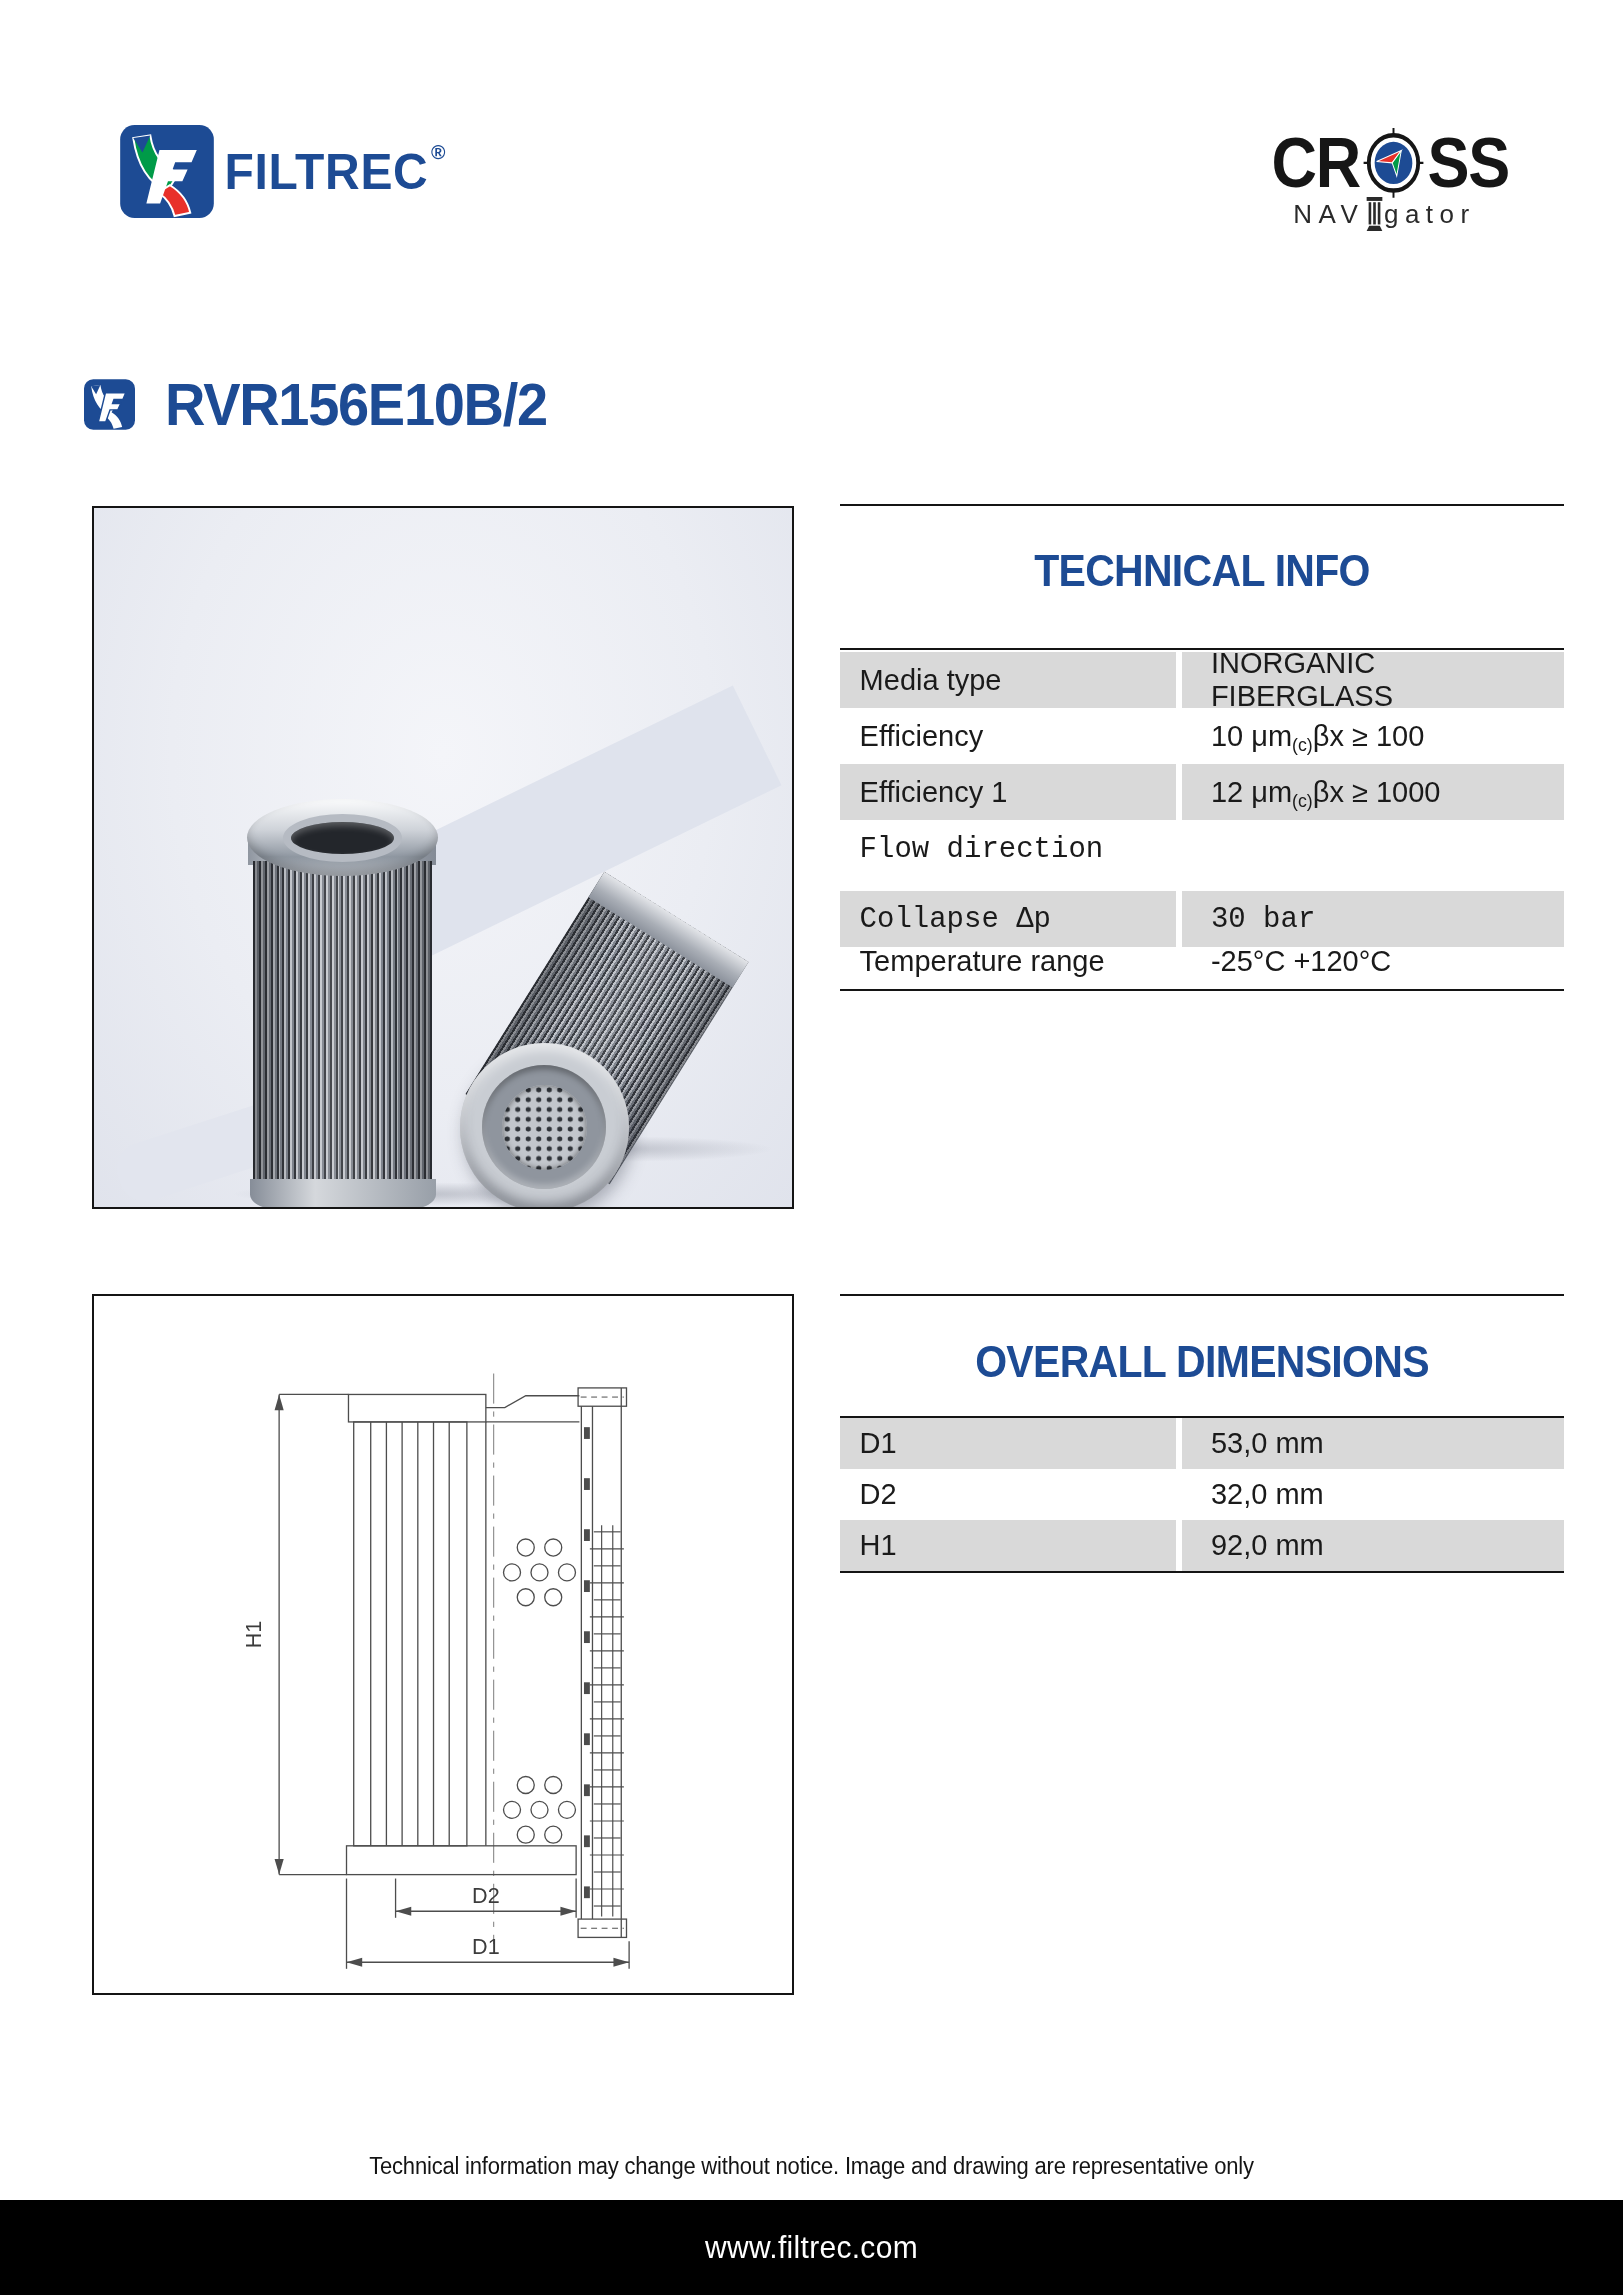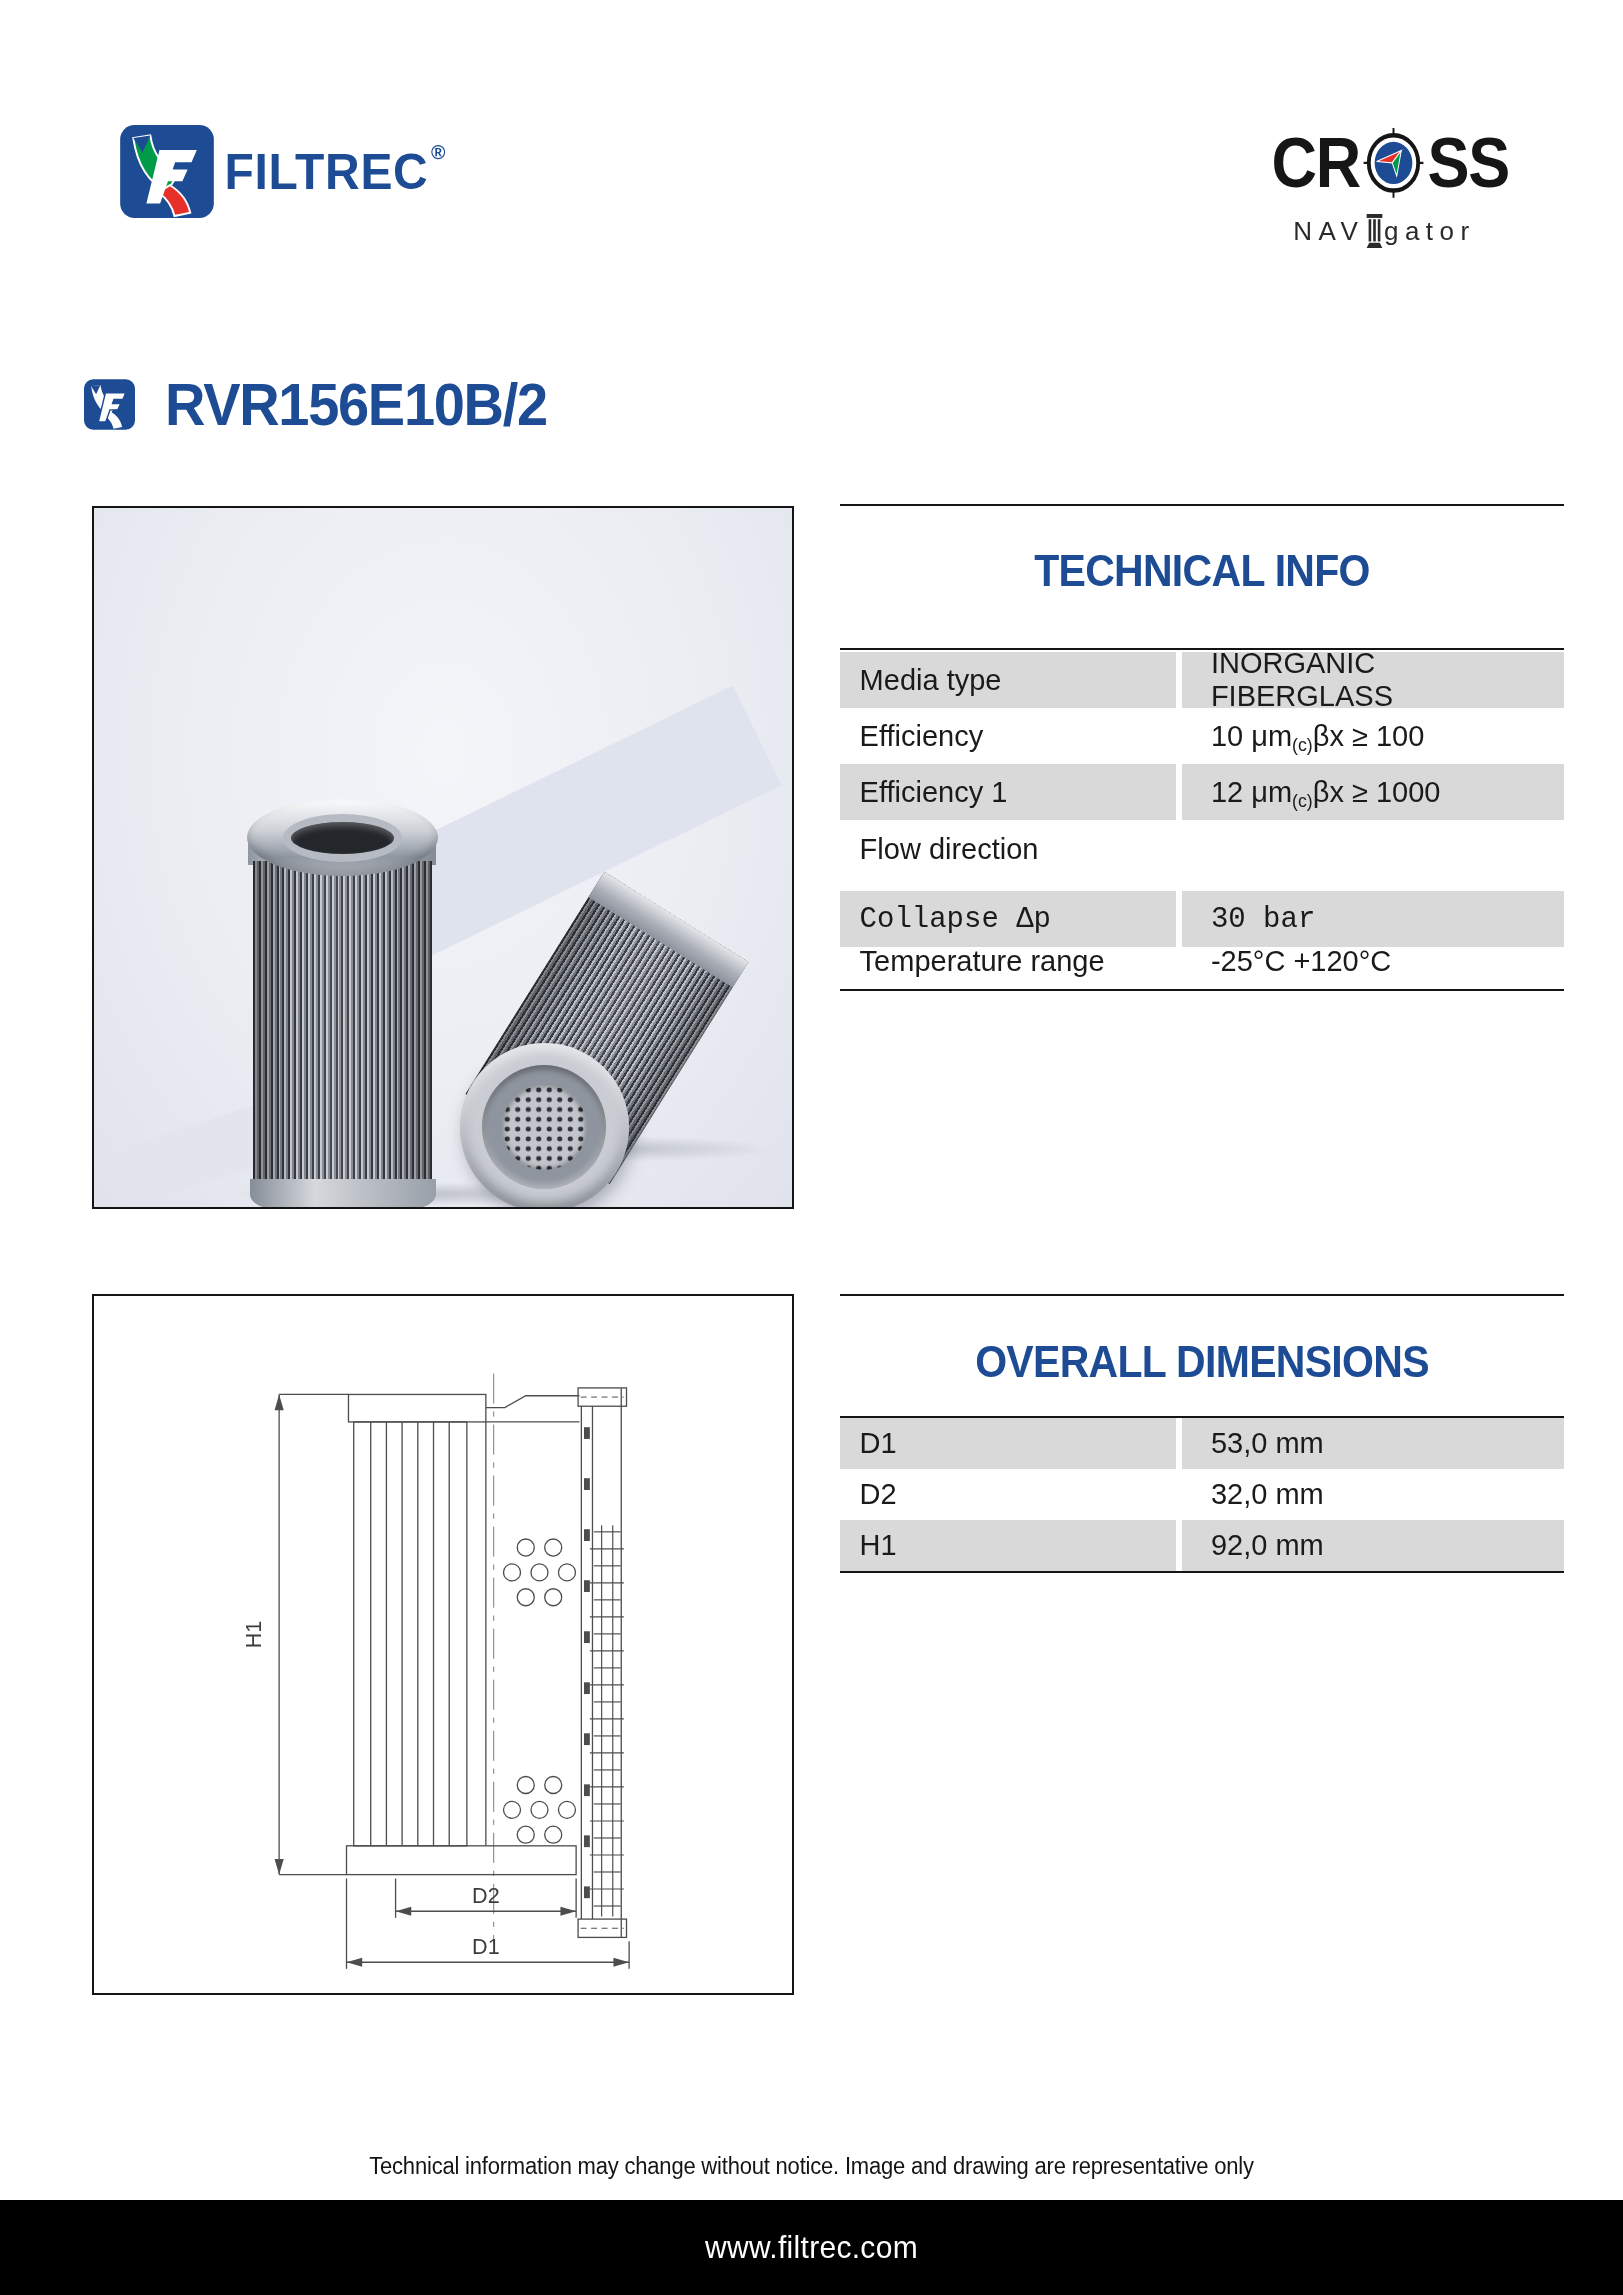--- a/index.html
+++ b/index.html
@@ -7,21 +7,21 @@
   .abs{position:absolute;}
 
   
   .filtrec-logo{left:120px;top:122px;width:458px;height:98px;display:flex;align-items:center;}
   .filtrec-mark{width:94px;height:93px;}
   .filtrec-word{font-size:48px;font-weight:bold;color:#1d4b94;letter-spacing:0.7px;margin-left:10.5px;transform:scaleY(1.04);}
   .filtrec-reg{font-size:19.6px;font-weight:bold;color:#1d4b94;vertical-align:super;position:relative;top:-18.3px;left:2.6px;}
 
   .cross-logo{left:1260px;top:122px;width:249px;height:111px;text-align:right;}
   .cross-line1{display:flex;align-items:center;justify-content:flex-end;font-weight:bold;font-size:63px;color:#161616;letter-spacing:-1.3px;transform:scaleY(1.12);transform-origin:top;}
-  .cross-line2{display:flex;align-items:center;justify-content:center;font-size:26px;color:#2a2a2a;letter-spacing:6.5px;margin-top:20px;}
+  .cross-line2{display:flex;align-items:center;justify-content:center;font-size:26px;color:#2a2a2a;letter-spacing:6.5px;margin-top:3px;}
   .compass{width:65px;height:65px;margin:0 1.3px;}
   .column-glyph{width:17px;height:34px;margin:0 1.3px;}
 
   
   .title-row{left:84px;top:373px;height:62px;display:flex;align-items:center;}
   .title-mark{width:51px;height:51px;}
   .product-code{font-size:56px;font-weight:bold;color:#1d4b94;letter-spacing:-1.3px;margin-left:30px;transform:scaleY(1.05);}
 
   
   .panel{border:2px solid #141414;box-sizing:border-box;background:#fff;}
@@ -167,21 +167,21 @@
 </div>
 <div class="abs trow gray" style="top:764px;">
   <div class="tlabel">Efficiency 1</div>
     <div class="tgap"></div>
   <div class="tvalue">
       <span>12 μm</span>
       <span class="sub">(c)</span>
       <span> βx ≥ 1000</span>
     </div>
 </div>
-<div class="abs trow" style="top:821px;">
+<div class="abs trow" style="top:821px;font-family:Liberation Mono, monospace;">
   <div class="tlabel">Flow direction</div>
     <div class="tgap"></div>
 </div>
 <div class="abs trow gray" style="top:891px;font-family:Liberation Mono, monospace;">
   <div class="tlabel">Collapse Δp</div>
     <div class="tgap"></div>
   <div class="tvalue">
       <span>30 bar</span>
       <span class="sub"></span>
       <span></span>

